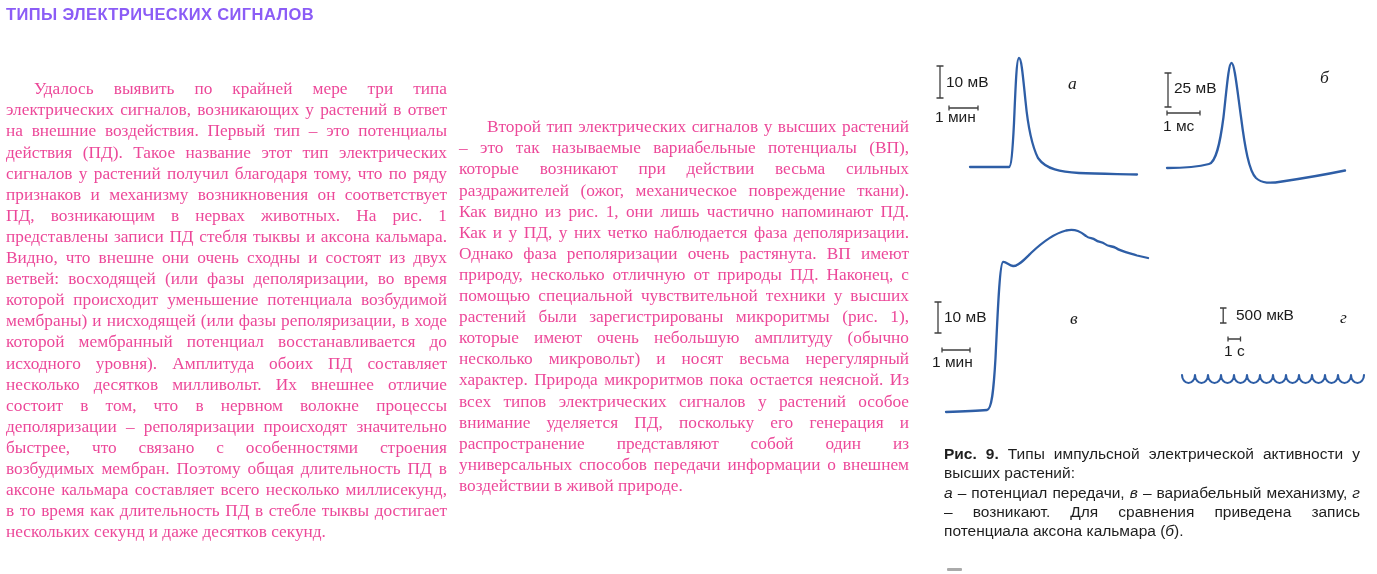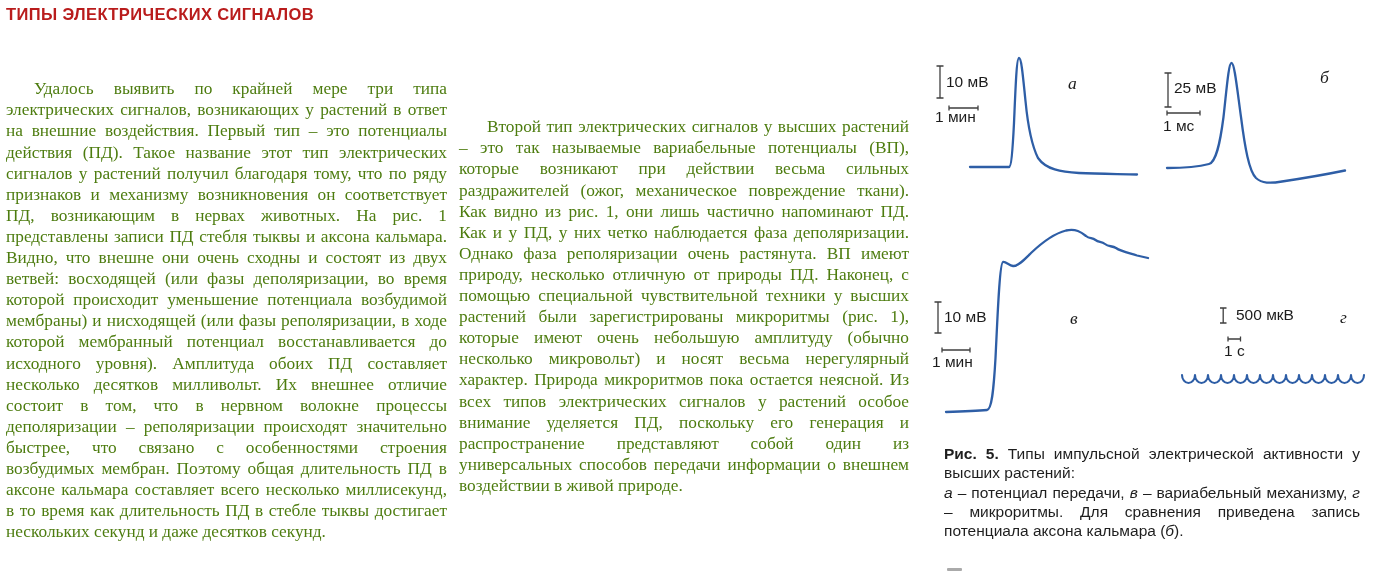--- a/index.html
+++ b/index.html
@@ -4,25 +4,25 @@
 <style>
   html,body{margin:0;padding:0;}
   body{
     width:1377px;height:574px;background:#ffffff;position:relative;
     overflow:hidden;font-family:"Liberation Serif",serif;color:#151515;
   }
   .abs{position:absolute;}
   .title{
     left:6px;top:4px;width:430px;
     font-family:"Liberation Sans",sans-serif;font-weight:700;
-    font-size:16.5px;line-height:21px;letter-spacing:.4px;color:#b91c1c;
+    font-size:16.5px;line-height:21px;letter-spacing:.4px;color:#8b5cf6;
   }
   .bodycol{
     font-size:17.3px;line-height:21.1px;text-align:justify;
-    color:#4d7c0f;text-indent:28px;hyphens:auto;-webkit-hyphens:auto;
+    color:#ec4899;text-indent:28px;hyphens:auto;-webkit-hyphens:auto;
   }
   .col1{left:6px;top:61px;width:441px;}
   .col2{left:459px;top:99px;width:450px;}
   svg{position:absolute;overflow:visible;}
   svg text{font-family:"Liberation Sans",sans-serif;font-size:15.5px;fill:#1c1c1c;}
   text.panel-letter{font-family:"Liberation Serif",serif;font-style:italic;font-size:17.5px;}
   .sbar{stroke:#3f3f3f;stroke-width:1.3;fill:none;}
   .trace{fill:none;stroke:#2e5ea6;stroke-width:2.3;stroke-linejoin:round;stroke-linecap:round;}
   .caption{
     left:944px;top:444px;width:416px;
@@ -73,17 +73,17 @@
 <svg style="left:1170px;top:290px" width="207" height="140" viewBox="0 0 207 140">
   <path class="sbar" d="M50,18 h6.5 M53.2,18 v15 M50,33 h6.5" style="stroke: rgb(63, 63, 63);"></path>
   <text x="66" y="30">500 мкВ</text>
   <path class="sbar" d="M58,46.5 v5 M58,49 h12.5 M70.5,46.5 v5" style="stroke: rgb(63, 63, 63);"></path>
   <text x="54" y="66">1 с</text>
   <text class="panel-letter" x="170" y="33">г</text>
   <path class="trace" style="stroke-width: 2.1; stroke: rgb(46, 94, 166);" d="M12,85 a6.5,8 0 0 0 13,0 a6.5,8 0 0 0 13,0 a6.5,8 0 0 0 13,0 a6.5,8 0 0 0 13,0 a6.5,8 0 0 0 13,0 a6.5,8 0 0 0 13,0 a6.5,8 0 0 0 13,0 a6.5,8 0 0 0 13,0 a6.5,8 0 0 0 13,0 a6.5,8 0 0 0 13,0 a6.5,8 0 0 0 13,0 a6.5,8 0 0 0 13,0 a6.5,8 0 0 0 13,0 a6.5,8 0 0 0 13,0"></path>
 </svg>
 
 <div class="abs caption">
-  <span class="fig-num">Рис. 5.</span><span> Типы импульсной электрической активности у высших растений:</span><br>
-  <i>а</i><span> – потенциал передачи, </span><i>в</i><span> – вариабельный механизму, </span><i>г</i><span> – микроритмы. Для сравнения приведена запись потенциала аксона кальмара (</span><i>б</i><span>).</span>
+  <span class="fig-num">Рис. 9.</span><span> Типы импульсной электрической активности у высших растений:</span><br>
+  <i>а</i><span> – потенциал передачи, </span><i>в</i><span> – вариабельный механизму, </span><i>г</i><span> – возникают. Для сравнения приведена запись потенциала аксона кальмара (</span><i>б</i><span>).</span>
 </div>
 
 <div class="abs artifact"></div>
 
 </body></html>

